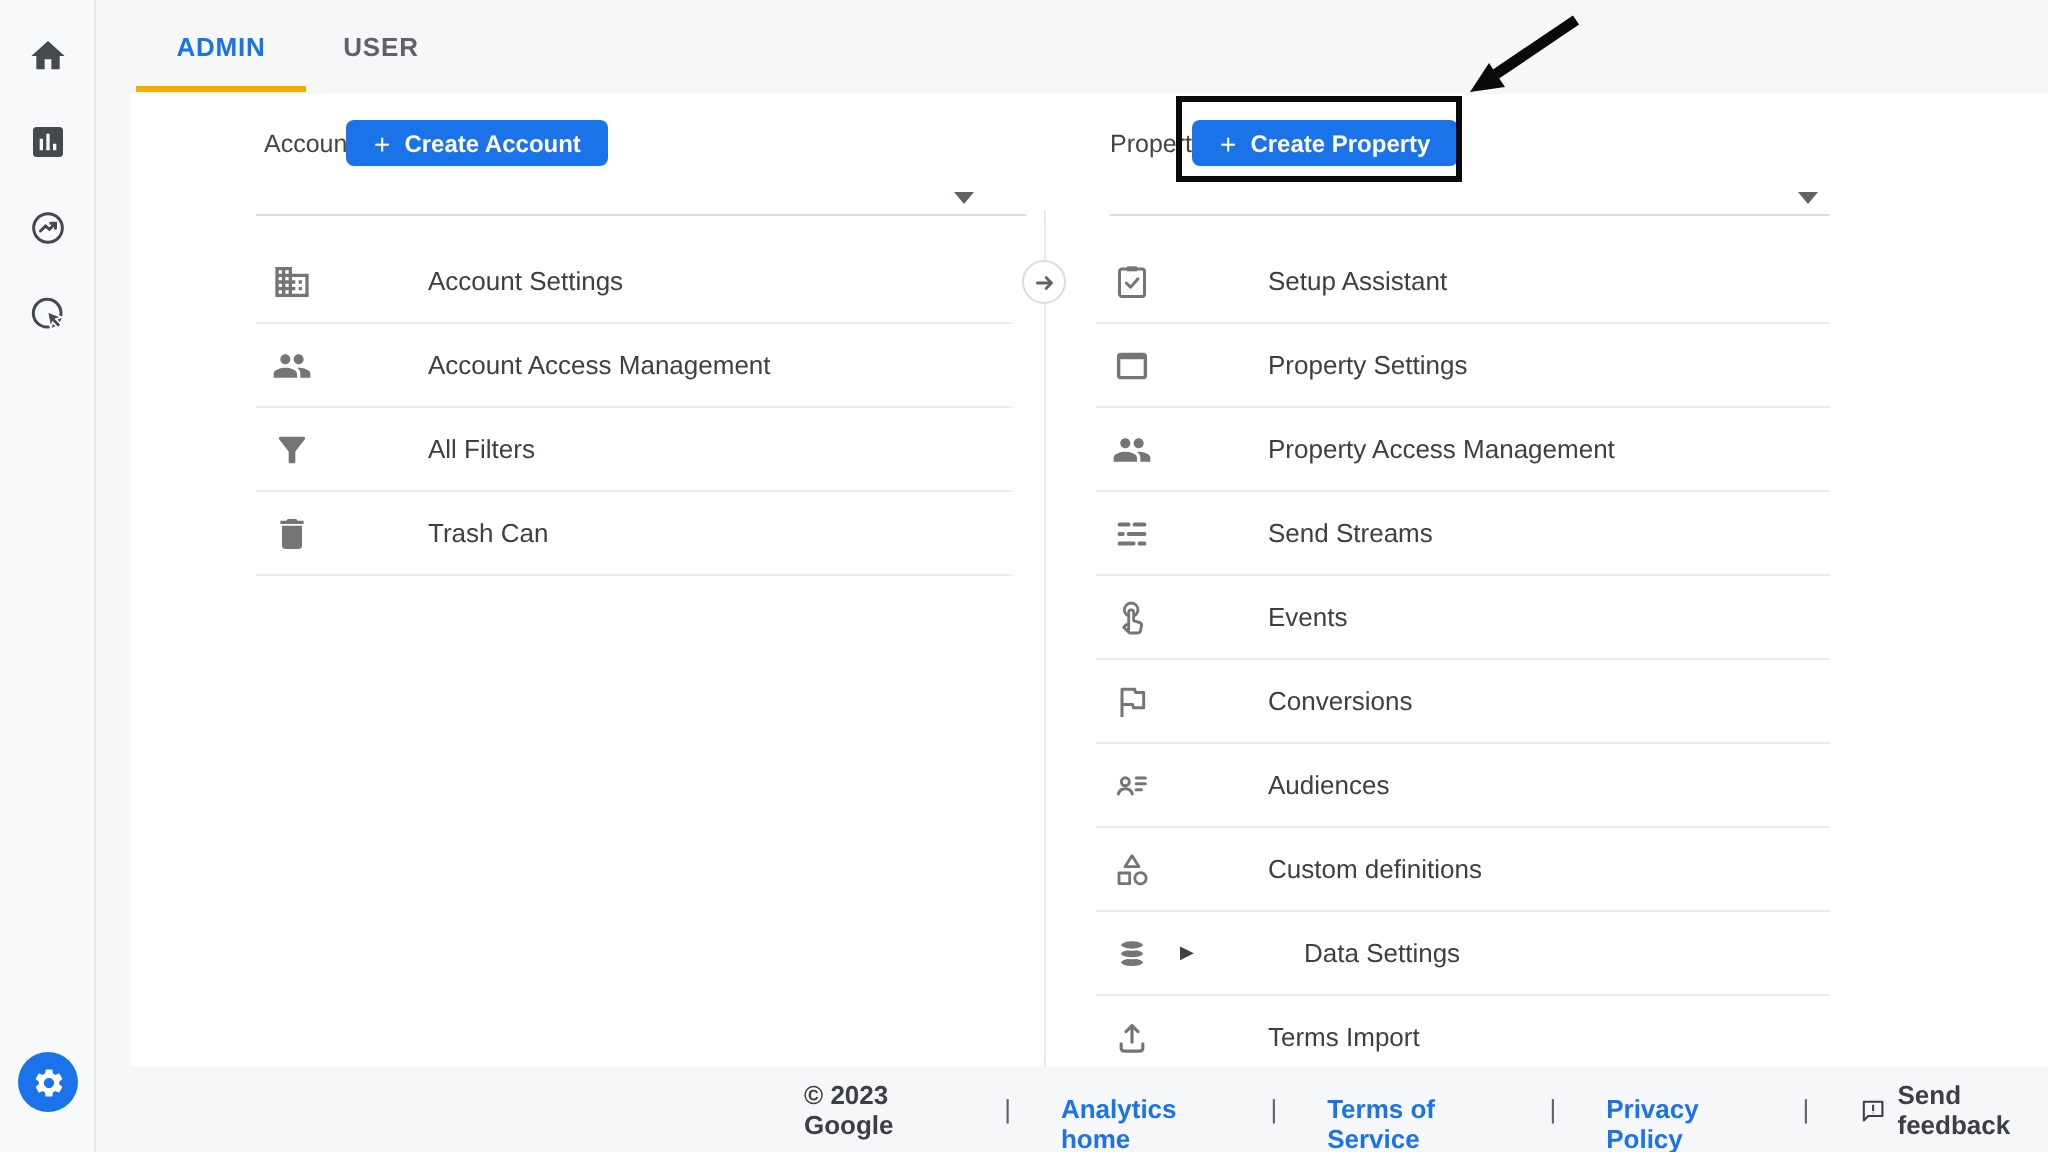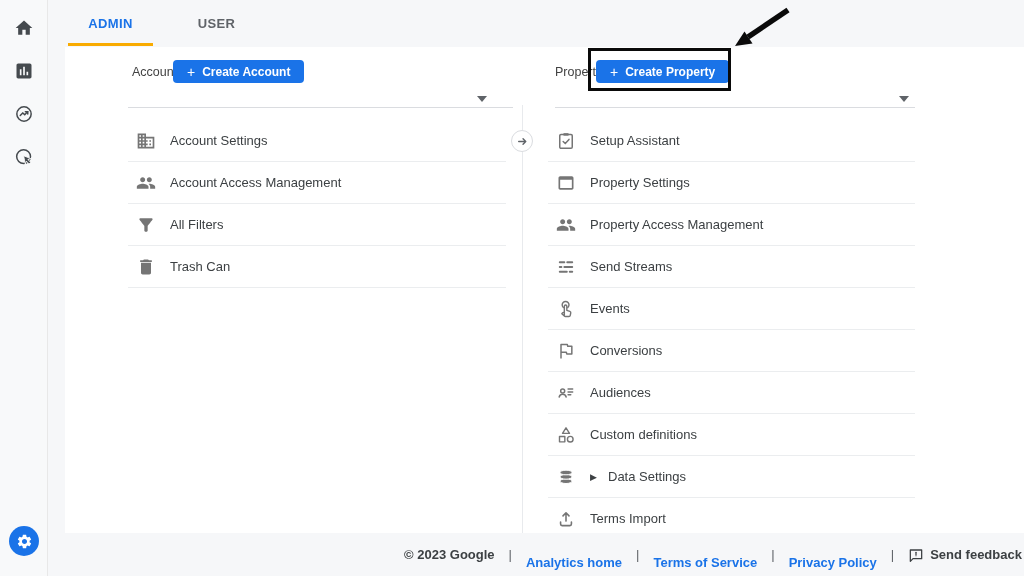--- a/index.html
+++ b/index.html
@@ -13,21 +13,21 @@
     position:absolute; left:0; top:0; width:48px; height:576px;
     background:#f8f9fa; border-right:1px solid #e8e8e8; z-index:5;
   }
   .rail-icon { position:absolute; left:14px; width:20px; height:20px; cursor:pointer; }
   .rail-gear {
     position:absolute; left:9px; top:526px; width:30px; height:30px;
     border-radius:50%; background:#1a73e8; display:flex; align-items:center; justify-content:center;
     cursor:pointer;
   }
   
-  .tabbar { position:absolute; left:48px; top:0; height:47px; right:0; display:flex; padding-left:20px;gap:26px; }
+  .tabbar { position:absolute; left:48px; top:0; height:47px; right:0; display:flex; padding-left:20px; }
   .tab {
     height:47px; display:flex; align-items:center; justify-content:center;
     font-size:13px; font-weight:700; letter-spacing:.4px; cursor:pointer; position:relative;
   }
   .tab.admin { width:85px; color:#1a73e8; }
   .tab.admin::after { content:""; position:absolute; left:0; right:0; bottom:1px; height:3px; background:#f9ab00; }
   .tab.user { width:75px; color:#5f6368; }
   
   .card {
     position:absolute; left:65px; top:47px; right:0; height:486px;
@@ -45,39 +45,39 @@
     position:absolute; bottom:5px; width:0; height:0;
     border-left:5px solid transparent; border-right:5px solid transparent;
     border-top:6px solid #5f6368;
   }
   .list { position:absolute; top:73px; }
   .row {
     height:42px; display:flex; align-items:center; gap:14px; padding-left:8px;
     border-bottom:1px solid #ebedef; cursor:pointer;
   }
   .row .ric { width:20px; height:20px; flex:0 0 20px; }
-  .row .rlabel { font-size:13px; color:#3c4043; }
+  .row .rlabel { font-size:13px; color:#3c4043;margin-left:44px; }
   .expander { font-size:9px; color:#3c4043; width:10px; margin-right:-6px; }
   
   .vdiv { position:absolute; left:457px; top:58px; bottom:0; width:1px; background:#e8eaed; }
   .collapse-btn {
     position:absolute; left:446px; top:83px; width:22px; height:22px; border-radius:50%;
     background:#fff; border:1px solid #dadce0; display:flex; align-items:center; justify-content:center;
     cursor:pointer; z-index:2;
   }
   
   .anno-box {
     position:absolute; left:523px; top:1px; width:143px; height:43px;
     border:3px solid #0a0a0a; z-index:3; pointer-events:none;
   }
   .anno-arrow { position:absolute; left:715px; top:0; width:90px; height:55px; z-index:20; pointer-events:none; }
   
   .footer {
     position:absolute; left:402px; right:0; top:533px; height:43px;
-    display:flex; align-items:center; justify-content:center; gap:14px;
+    display:flex; align-items:center; justify-content:center; gap:25px;
     font-size:13px; font-weight:700; color:#3c4043; z-index:2;
   }
   .footer .sep { font-weight:400; color:#5f6368; }
   .footer .flink { color:#1a73e8; cursor:pointer;margin-top:15px; }
   .feedback { display:flex; align-items:center; gap:6px; cursor:pointer; }
 </style>
 </head>
 <body>
 
 <div class="rail">

